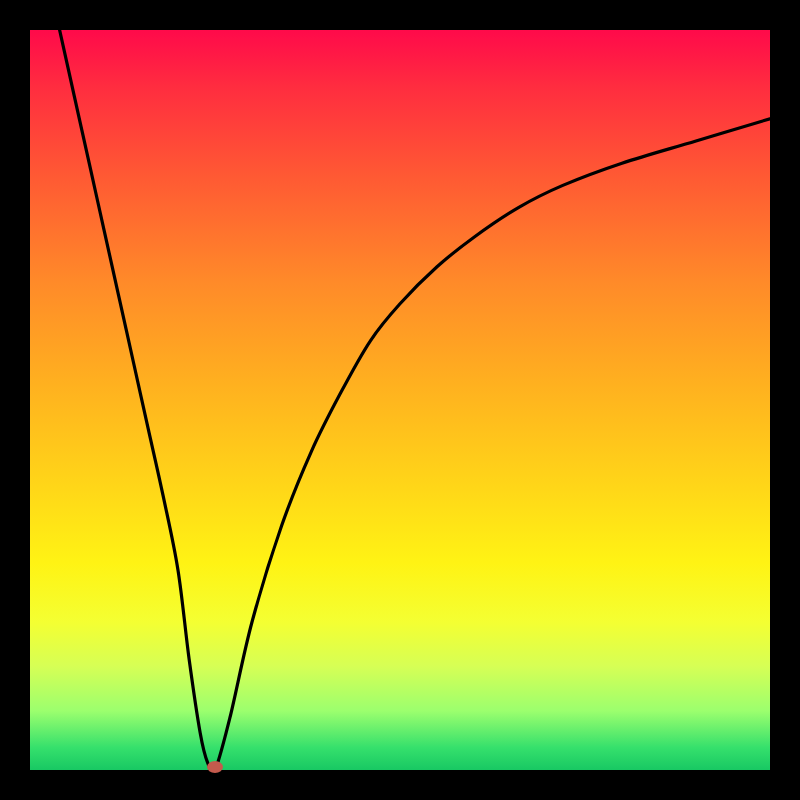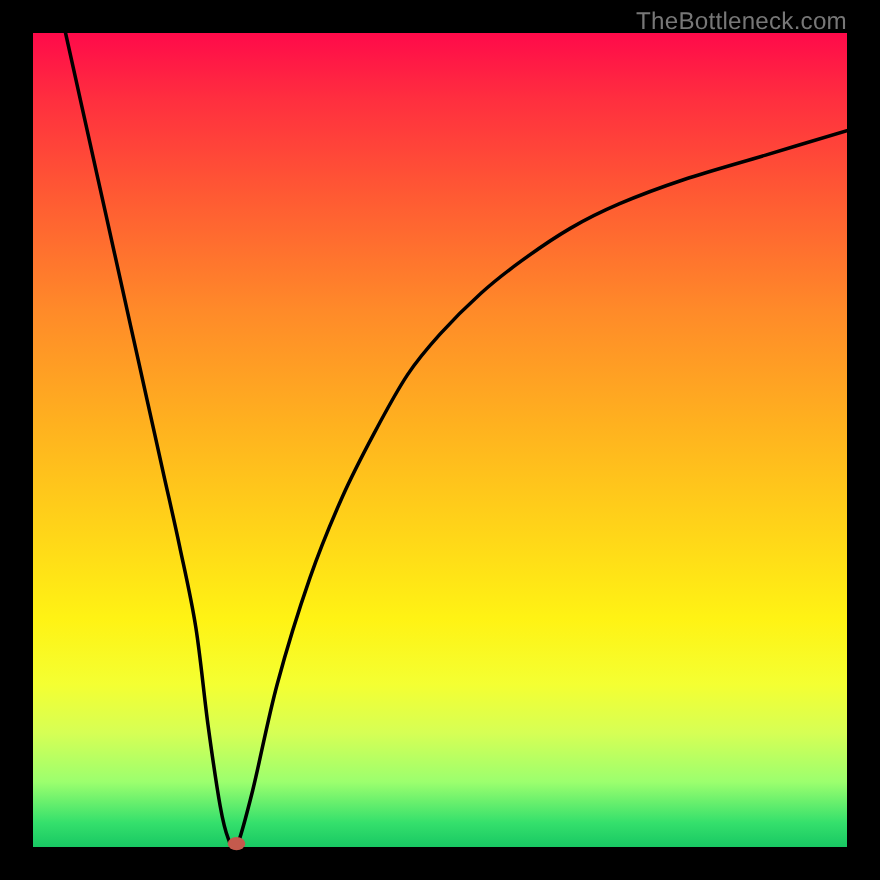--- a/index.html
+++ b/index.html
@@ -60,21 +60,20 @@
     background: #c45a4d;
     border-radius: 50%;
     transform: translate(-50%, -50%);
   }
 </style>
 </head>
 <body>
 
 <div class="chart-wrapper">
 
-  <div class="watermark">TheBottleneck.com</div>
 
   <div class="plot-area">
 
     <svg class="curve" width="740" height="740" viewBox="0 0 740 740">
       <path id="curve-path" fill="none" stroke="#000" stroke-width="3.2" stroke-linecap="round" stroke-linejoin="round" d="M 29.60 0.00 C 32.07 11.10, 39.47 44.40, 44.40 66.60 C 49.33 88.80, 54.27 111.00, 59.20 133.20 C 64.13 155.40, 69.07 177.60, 74.00 199.80 C 78.93 222.00, 83.87 244.20, 88.80 266.40 C 93.73 288.60, 98.67 310.80, 103.60 333.00 C 108.53 355.20, 113.47 377.40, 118.40 399.60 C 123.33 421.80, 128.27 442.77, 133.20 466.20 C 138.13 489.63, 143.68 513.07, 148.00 540.20 C 152.32 567.33, 155.40 601.87, 159.10 629.00 C 162.80 656.13, 167.12 685.73, 170.20 703.00 C 173.28 720.27, 175.13 726.43, 177.60 732.60 C 180.07 738.77, 181.30 747.40, 185.00 740.00 C 188.70 732.60, 193.63 712.87, 199.80 688.20 C 205.97 663.53, 213.37 624.07, 222.00 592.00 C 230.63 559.93, 241.73 524.17, 251.60 495.80 C 261.47 467.43, 271.33 444.00, 281.20 421.80 C 291.07 399.60, 300.93 381.10, 310.80 362.60 C 320.67 344.10, 330.53 325.60, 340.40 310.80 C 350.27 296.00, 358.90 286.13, 370.00 273.80 C 381.10 261.47, 394.67 247.90, 407.00 236.80 C 419.33 225.70, 430.43 217.07, 444.00 207.20 C 457.57 197.33, 473.60 186.23, 488.40 177.60 C 503.20 168.97, 515.53 162.80, 532.80 155.40 C 550.07 148.00, 569.80 140.60, 592.00 133.20 C 614.20 125.80, 641.33 118.40, 666.00 111.00 C 690.67 103.60, 727.67 92.50, 740.00 88.80"></path>
     </svg>
 
     <div id="marker" class="marker" style="left: 185px; top: 737px; background: rgb(196, 90, 77);"></div>
   </div>
 

